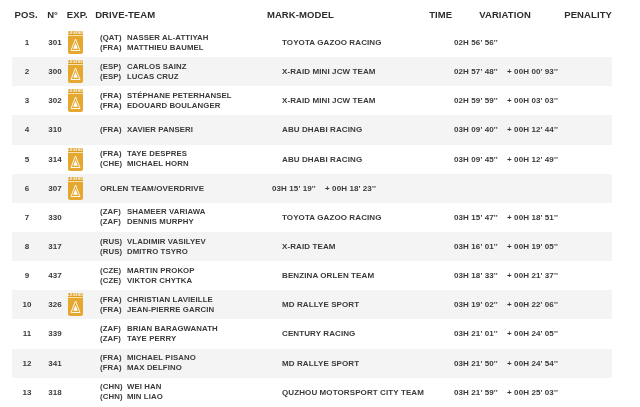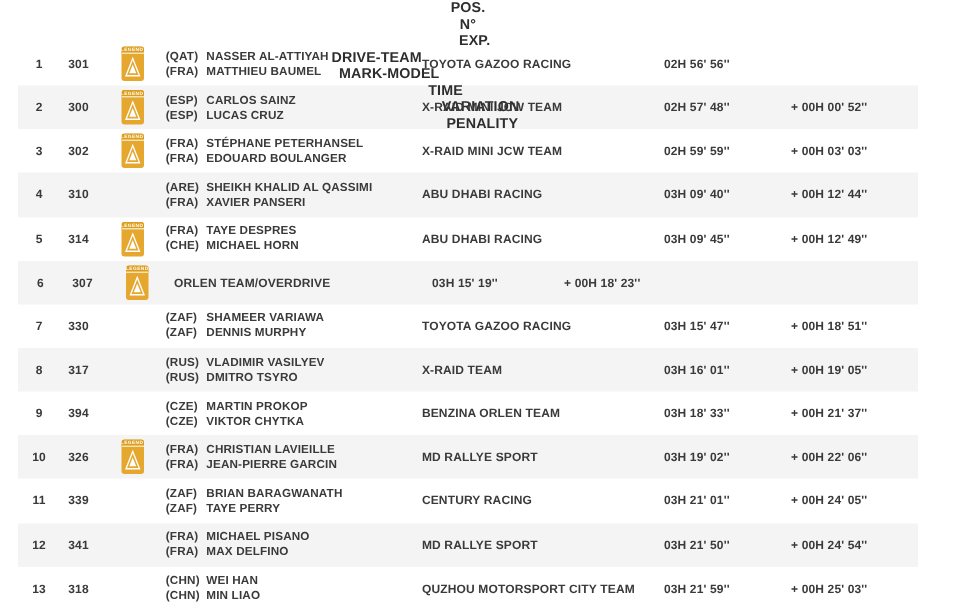--- a/index.html
+++ b/index.html
@@ -2,33 +2,33 @@
 <html><head>
 <meta charset="utf-8">
 <style>
   * { box-sizing: border-box; margin: 0; padding: 0; }
   html, body { width: 640px; height: 407px; background: #ffffff; overflow: hidden; }
   body { font-family: "Liberation Sans", sans-serif; color: #3a3a3a; position: relative; }
 
   .table { position: absolute; left: 12px; top: 0; width: 600px; }
 
   .hrow { display: flex; height: 28px; align-items: center; font-weight: bold;
-          font-size: 9.5px; color: #2d2d2d; letter-spacing: 0.1px; flex-direction: column; }
+          font-size: 9.5px; color: #2d2d2d; letter-spacing: 0.1px; }
 
   .row { display: flex; height: 29.15px; align-items: center; font-weight: bold;
          font-size: 8px; letter-spacing: 0.1px; }
   .row.alt { background: #f4f4f4; }
 
   .c-pos  { width: 30px;  text-align: center; }
   .c-num  { width: 26px;  text-align: center; }
-  .c-exp  { width: 32px;  display: flex; align-items: center; padding-left: 0; margin-left: 16px; }
+  .c-exp  { width: 32px;  display: flex; align-items: center; padding-left: 0; }
   .c-drv  { width: 182px; }
   .c-mdl  { width: 172px; }
   .c-time { width: 53px;  white-space: nowrap; }
-  .c-var  { width: 70px;  white-space: nowrap; margin-left: 35px; }
+  .c-var  { width: 70px;  white-space: nowrap; }
   .c-pen  { flex: 1; padding-left: 19px; }
 
   .hrow .c-exp { padding-left: 2px; }
 
   .d-line { display: flex; line-height: 10px; font-size: 7.8px; }
   .d-code { width: 27px; flex: 0 0 27px; }
   .d-name { white-space: nowrap; }
 
   .legend-badge { width: 15px; height: 23px; background: #e5a72e; border-radius: 2px;
                   display: flex; flex-direction: column; align-items: center;
@@ -98,21 +98,21 @@
         <span class="d-code">(ESP)</span>
         <span class="d-name">CARLOS SAINZ</span>
       </div>
       <div class="d-line">
         <span class="d-code">(ESP)</span>
         <span class="d-name">LUCAS CRUZ</span>
       </div>
     </div>
     <div class="c-mdl">X-RAID MINI JCW TEAM</div>
     <div class="c-time">02H 57' 48''</div>
-    <div class="c-var">+ 00H 00' 52''</div>
+    <div class="c-var">+ 00H 00' 93''</div>
     <div class="c-pen"></div>
   </div>
 
   <div class="row">
     <div class="c-pos">3</div>
     <div class="c-num">302</div>
     <div class="c-exp">
       <span class="legend-badge">
         <span class="lb-top">LEGEND</span>
         <svg class="lb-glyph" width="11" height="14" viewBox="0 0 11 14">
@@ -144,24 +144,20 @@
       <span class="legend-badge" style="visibility: hidden;">
         <span class="lb-top">LEGEND</span>
         <svg class="lb-glyph" width="11" height="14" viewBox="0 0 11 14">
           <polygon points="5.5,1 10,12.5 1,12.5" fill="none" stroke="#ffffff" stroke-width="0.9"></polygon>
           <polygon points="5.5,5 7.8,10.8 3.2,10.8" fill="#ffffff"></polygon>
         </svg>
       </span>
     </div>
     <div class="c-drv">
       <div class="d-line">
-        <span class="d-code">(ARE)</span>
-        <span class="d-name">SHEIKH KHALID AL QASSIMI</span>
-      </div>
-      <div class="d-line">
         <span class="d-code">(FRA)</span>
         <span class="d-name">XAVIER PANSERI</span>
       </div>
     </div>
     <div class="c-mdl">ABU DHABI RACING</div>
     <div class="c-time">03H 09' 40''</div>
     <div class="c-var">+ 00H 12' 44''</div>
     <div class="c-pen"></div>
   </div>
 
@@ -262,21 +258,21 @@
       </div>
     </div>
     <div class="c-mdl">X-RAID TEAM</div>
     <div class="c-time">03H 16' 01''</div>
     <div class="c-var">+ 00H 19' 05''</div>
     <div class="c-pen"></div>
   </div>
 
   <div class="row">
     <div class="c-pos">9</div>
-    <div class="c-num">394</div>
+    <div class="c-num">437</div>
     <div class="c-exp">
       <span class="legend-badge" style="visibility: hidden;">
         <span class="lb-top">LEGEND</span>
         <svg class="lb-glyph" width="11" height="14" viewBox="0 0 11 14">
           <polygon points="5.5,1 10,12.5 1,12.5" fill="none" stroke="#ffffff" stroke-width="0.9"></polygon>
           <polygon points="5.5,5 7.8,10.8 3.2,10.8" fill="#ffffff"></polygon>
         </svg>
       </span>
     </div>
     <div class="c-drv">

